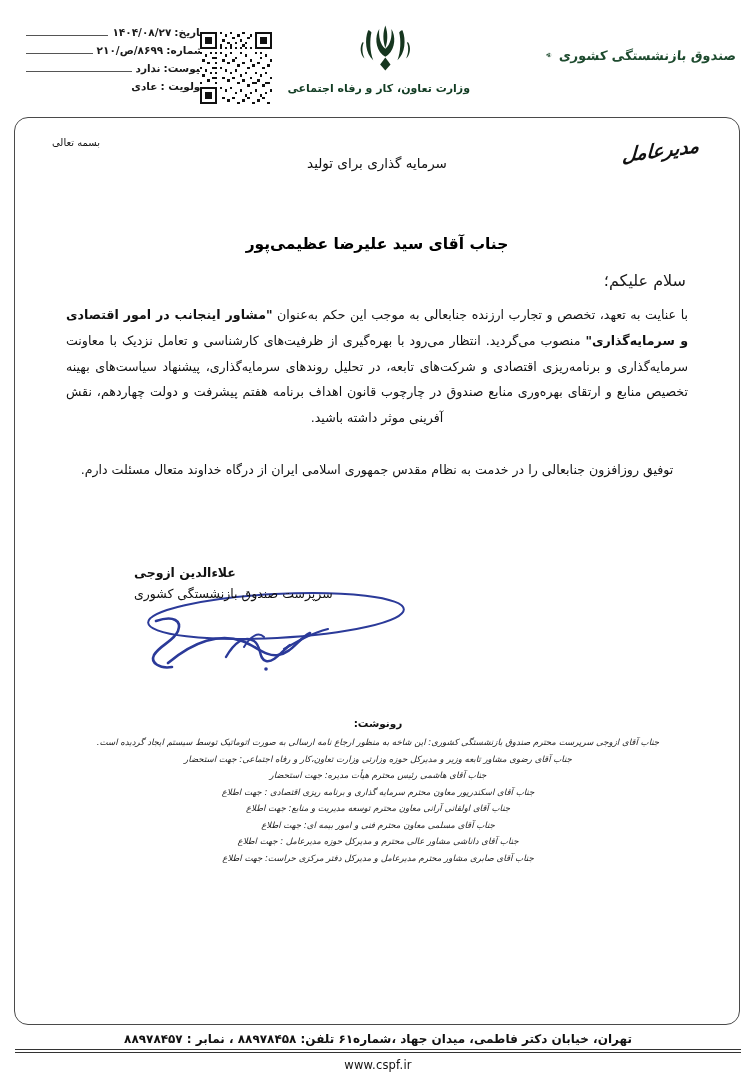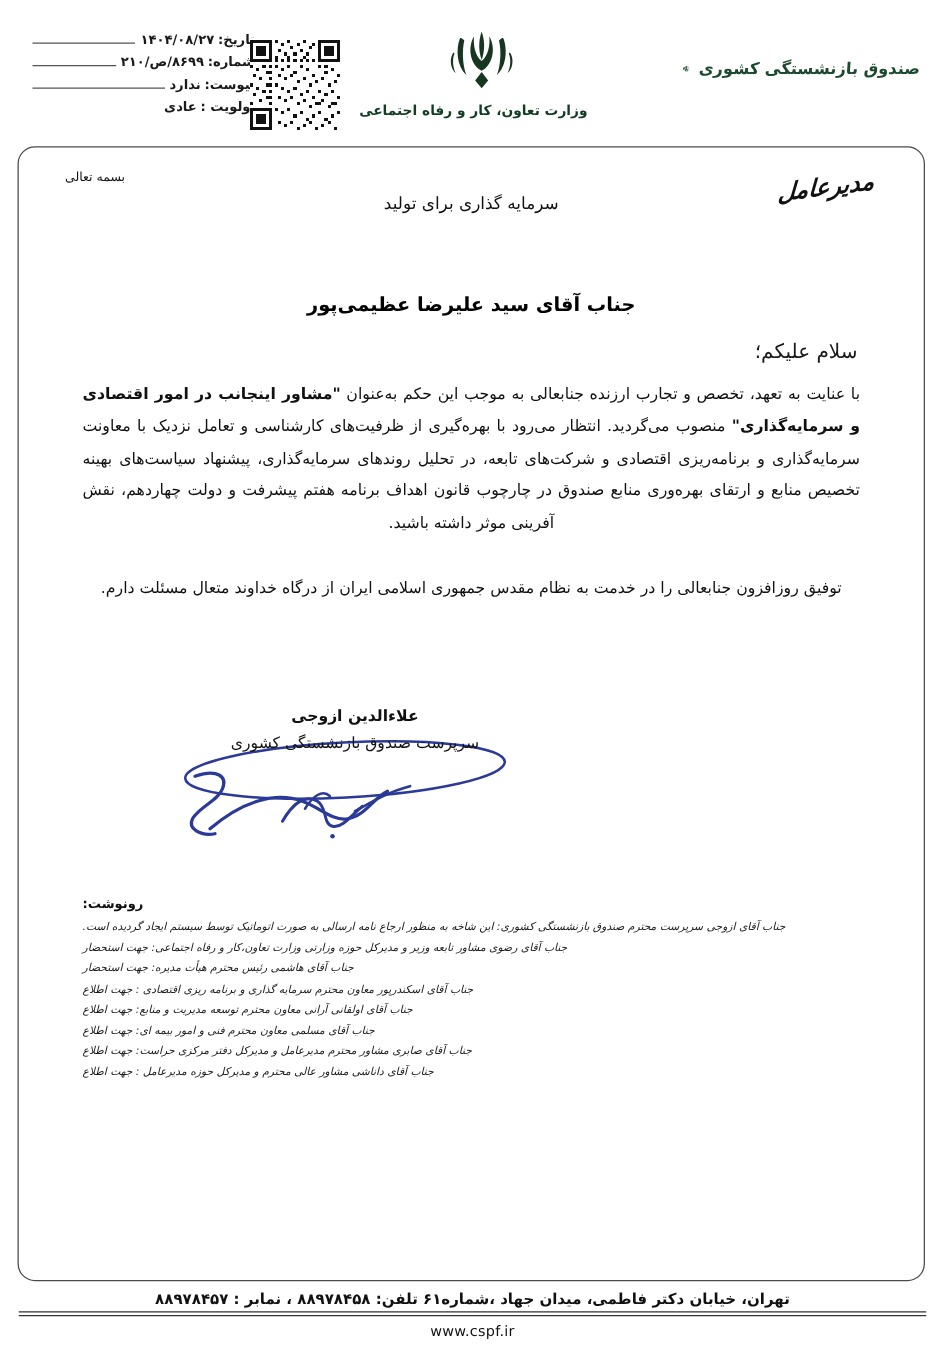--- a/index.html
+++ b/index.html
@@ -192,21 +192,21 @@
     padding: 0 14px;
     color: #111;
   }
 
   
   .sign-block {
     position: absolute;
     left: 120px;
     top: 448px;
     width: 300px;
-    text-align: center;
+    text-align: left;
   }
   .sign-name {
     font-size: 12.5px;
     font-weight: bold;
     color: #111;
     position: relative;
     z-index: 3;
   }
   .sign-title {
     margin-top: 6px;
@@ -222,24 +222,24 @@
     top: 6px;
     width: 330px;
     height: 110px;
     z-index: 2;
     pointer-events: none;
   }
 
   
   .cc-block {
     position: absolute;
-    right: 26px;
+    right: 38px;
     top: 600px;
     width: 648px;
-    text-align: left;
+    text-align: center;
   }
   .cc-title {
     font-size: 10.5px;
     font-weight: bold;
     color: #111;
     margin-bottom: 5px;
   }
   .cc-item {
     font-size: 8.6px;
     font-style: italic;
@@ -504,22 +504,22 @@
   </div>
 
   <div class="cc-block">
     <div class="cc-title">رونوشت:</div>
     <div class="cc-item">جناب آقای ازوجی سرپرست محترم صندوق بازنشستگی کشوری: این شاخه به منظور ارجاع نامه ارسالی به صورت اتوماتیک توسط سیستم ایجاد گردیده است.</div>
     <div class="cc-item">جناب آقای رضوی مشاور تابعه وزیر و مدیرکل حوزه وزارتی وزارت تعاون،کار و رفاه اجتماعی: جهت استحضار</div>
     <div class="cc-item">جناب آقای هاشمی رئیس محترم هیأت مدیره: جهت استحضار</div>
     <div class="cc-item">جناب آقای اسکندرپور معاون محترم سرمایه گذاری و برنامه ریزی اقتصادی : جهت اطلاع</div>
     <div class="cc-item">جناب آقای اولقانی آرانی معاون محترم توسعه مدیریت و منابع: جهت اطلاع</div>
     <div class="cc-item">جناب آقای مسلمی معاون محترم فنی و امور بیمه ای: جهت اطلاع</div>
+    <div class="cc-item">جناب آقای داناشی مشاور عالی محترم و مدیرکل حوزه مدیرعامل : جهت اطلاع</div>
     <div class="cc-item">جناب آقای صابری مشاور محترم مدیرعامل و مدیرکل دفتر مرکزی حراست: جهت اطلاع</div>
-    <div class="cc-item">جناب آقای داناشی مشاور عالی محترم و مدیرکل حوزه مدیرعامل : جهت اطلاع</div>
   </div>
 </div>
 
 <div class="footer">
   <div class="footer-address">تهران، خیابان دکتر فاطمی، میدان جهاد ،شماره۶۱ تلفن: ۸۸۹۷۸۴۵۸ ، نمابر : ۸۸۹۷۸۴۵۷</div>
   <div class="footer-rule"></div>
   <div class="footer-site">www.cspf.ir</div>
 </div>
 
 </body></html>

